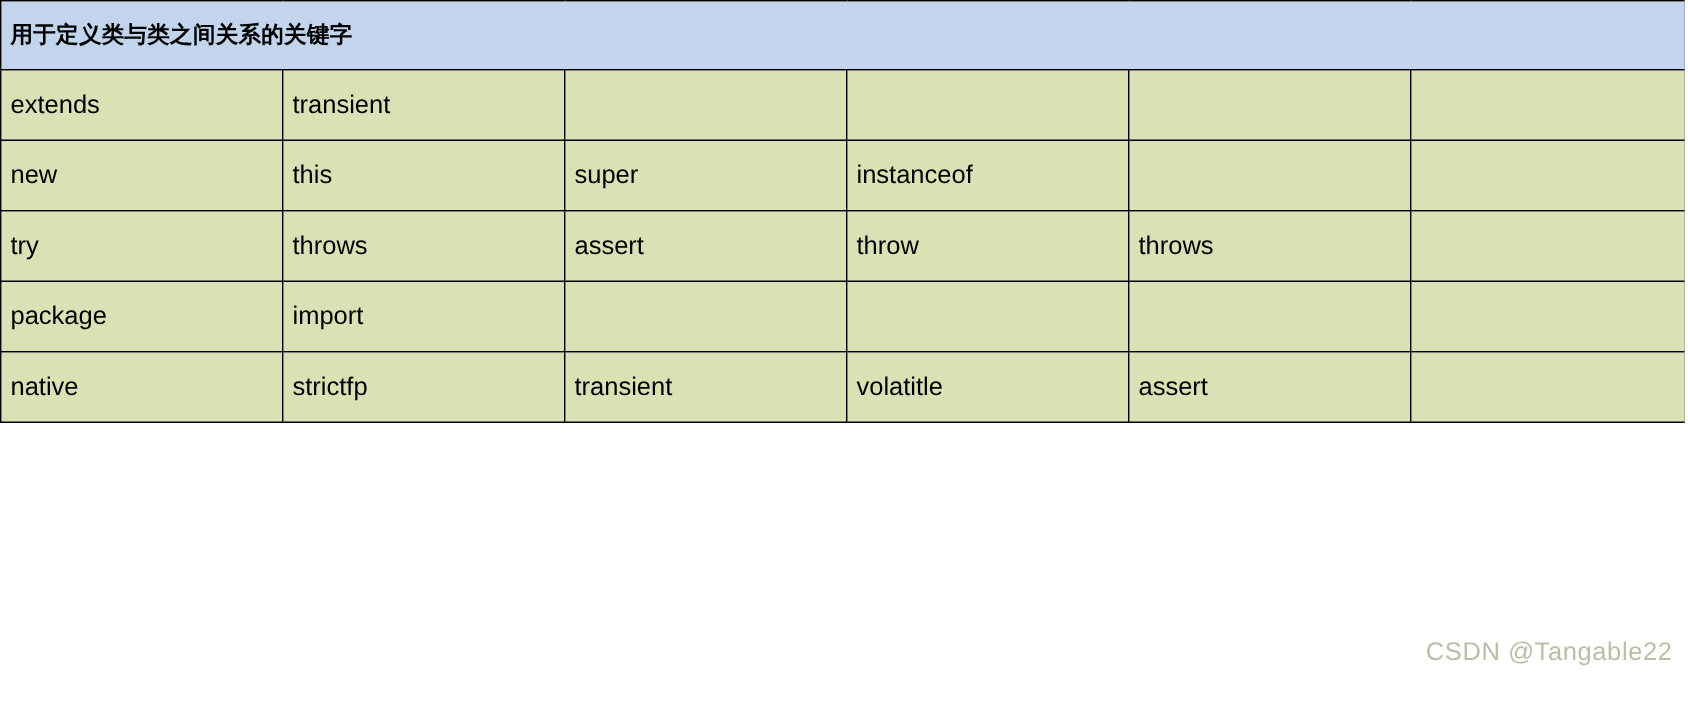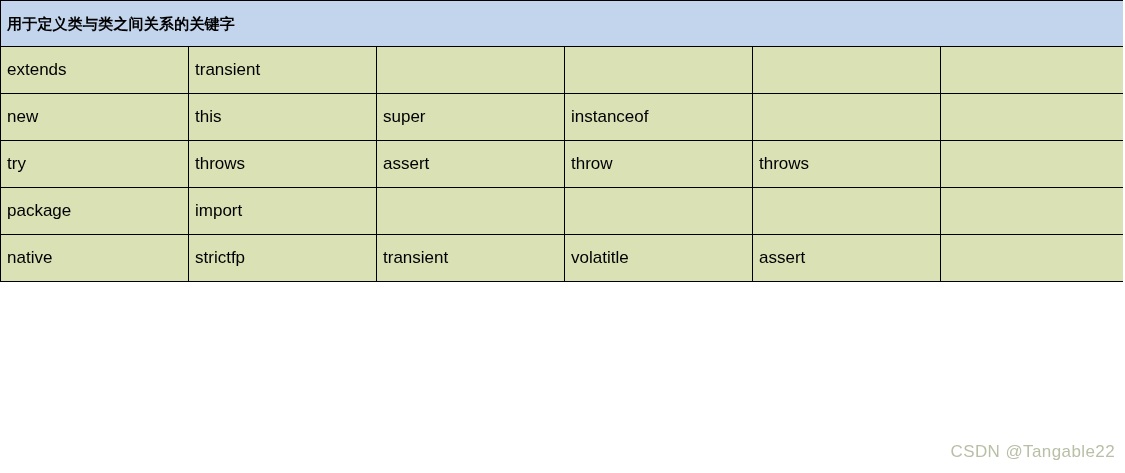--- a/index.html
+++ b/index.html
@@ -48,21 +48,21 @@
     font-size: 15px;
     letter-spacing: 0.2px;
   }
   td.keyword-cell {
     background: #d9e1b5;
     font-weight: normal;
   }
   .watermark {
     position: absolute;
     right: 8px;
-    bottom: 11px;
+    bottom: 28px;
     font-size: 17px;
     color: #b9bfa6;
     text-shadow: 1px 1px 0 rgba(255,255,255,0.85);
     letter-spacing: 0.4px;
     pointer-events: none;
     white-space: nowrap;
     font-family: "Liberation Sans", "DejaVu Sans", sans-serif;
   }
   .table-wrap {
     position: relative;

